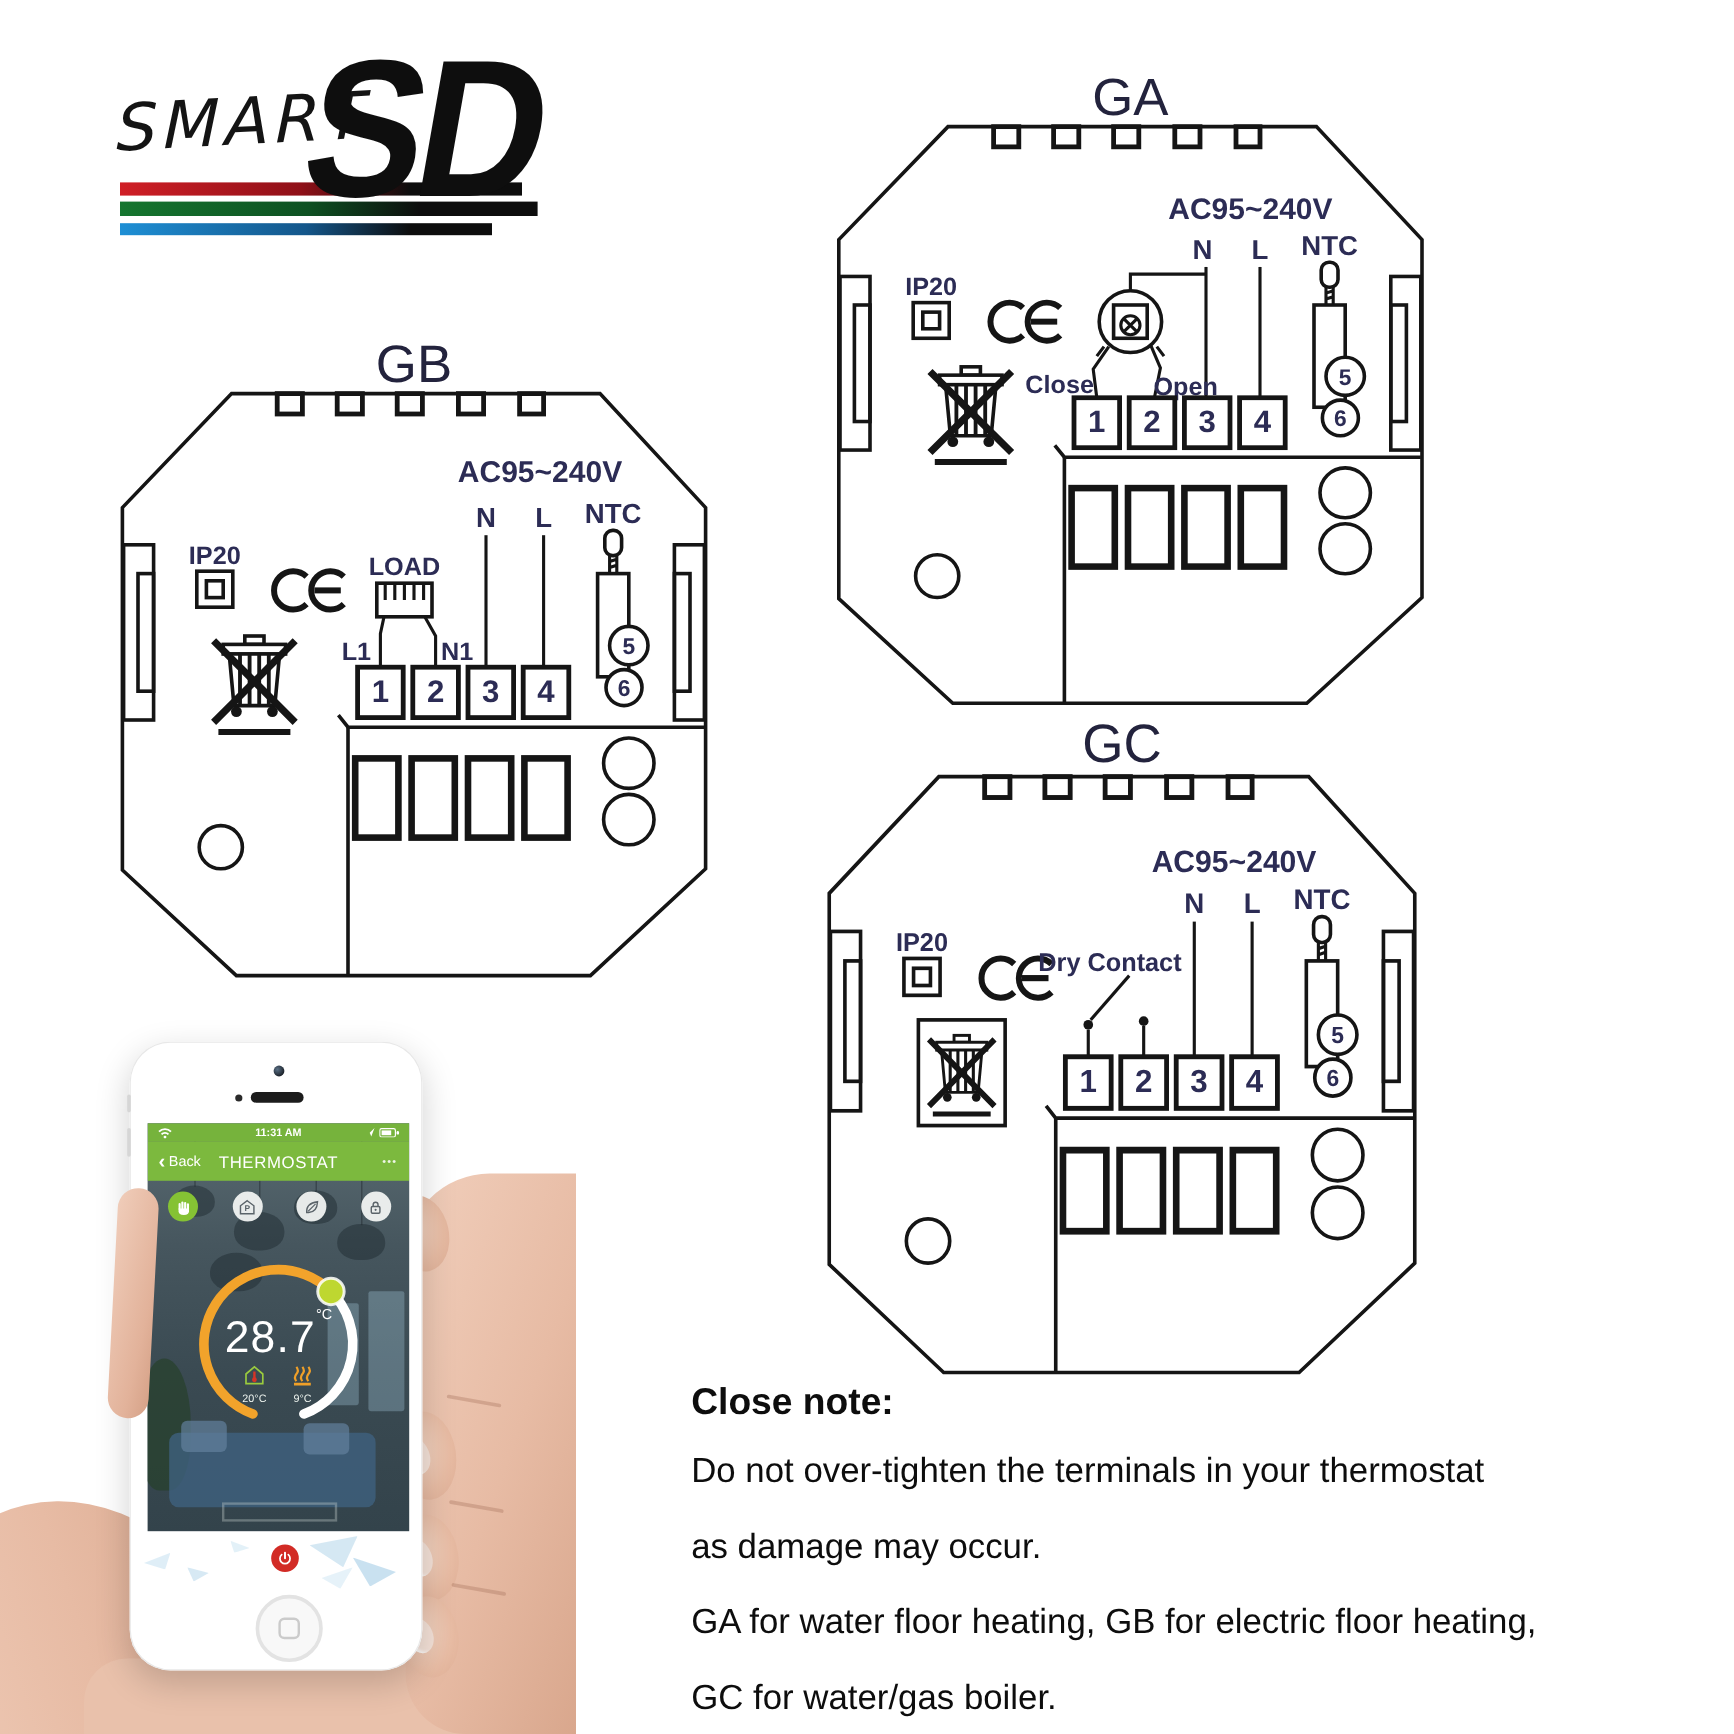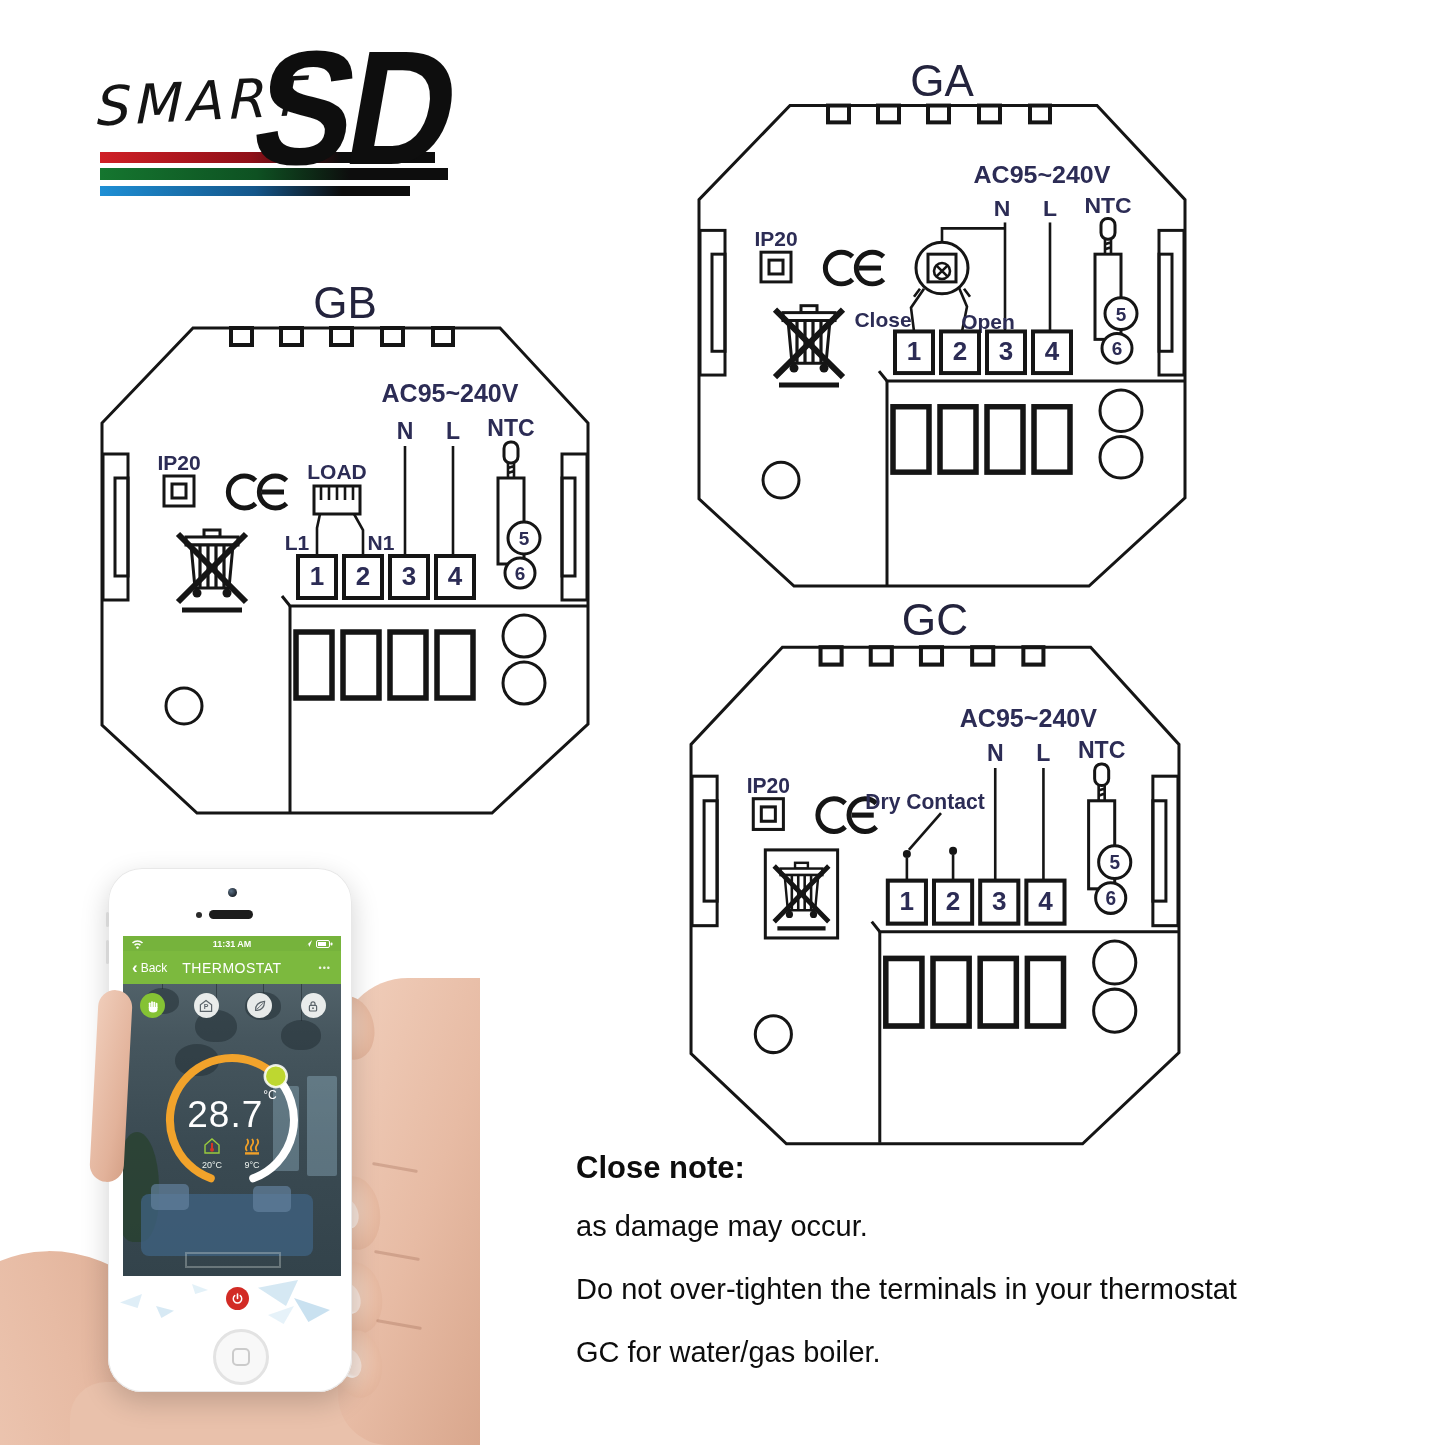--- a/index.html
+++ b/index.html
@@ -307,22 +307,23 @@
         <circle class="lnf" cx="424" cy="212" r="16"></circle>
         <text class="dt tsm" x="424" y="219" text-anchor="middle">5</text>
         <circle class="lnf" cx="420" cy="247" r="15"></circle>
         <text class="dt tsm" x="420" y="254" text-anchor="middle">6</text>
       </g>
     </svg>
   </figure>
 
   <div class="note">
     <div class="note-title">Close note:</div>
+    <p>Do not over-tighten the terminals in your thermostat</p>
     <p>as damage may occur.</p>
-    <p>Do not over-tighten the terminals in your thermostat</p>
+    <p>GA for water floor heating, GB for electric floor heating,</p>
     <p>GC for water/gas boiler.</p>
   </div>
 
   <div class="phone-zone">
     <div class="arm skin"></div>
     <div class="palm"></div>
     <div class="fingers skin">
       <div class="fingertip" style="left:-10px; top:18px;  width:46px; height:64px; transform:rotate(-12deg);">
         <div class="nail" style="left:6px; top:18px; width:16px; height:24px; transform:rotate(-14deg);"></div>
       </div>

